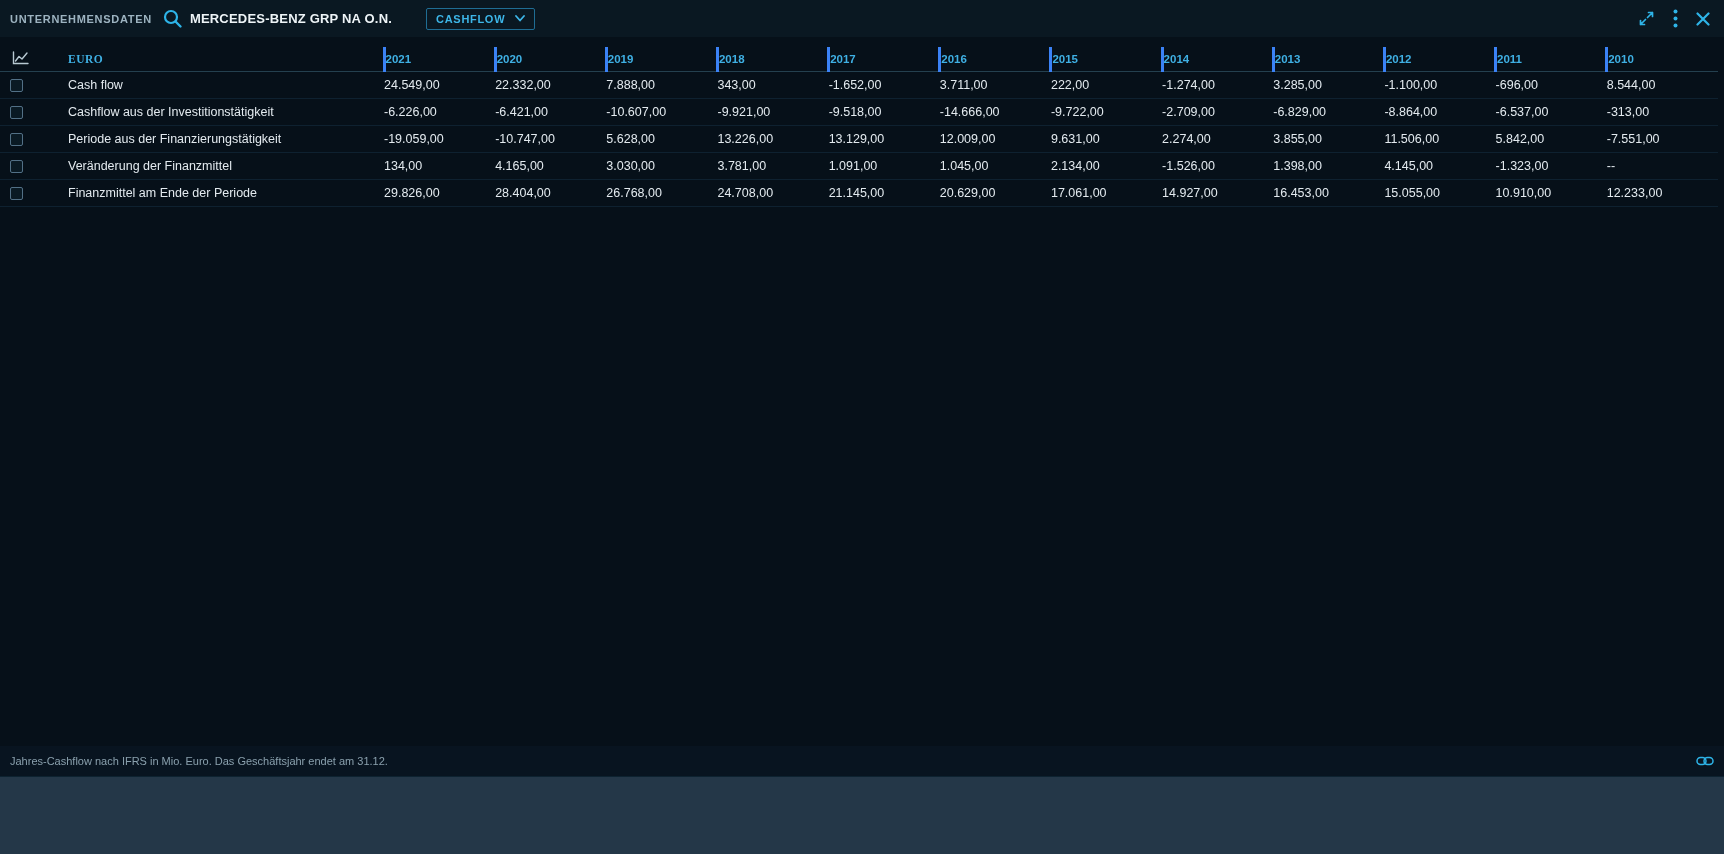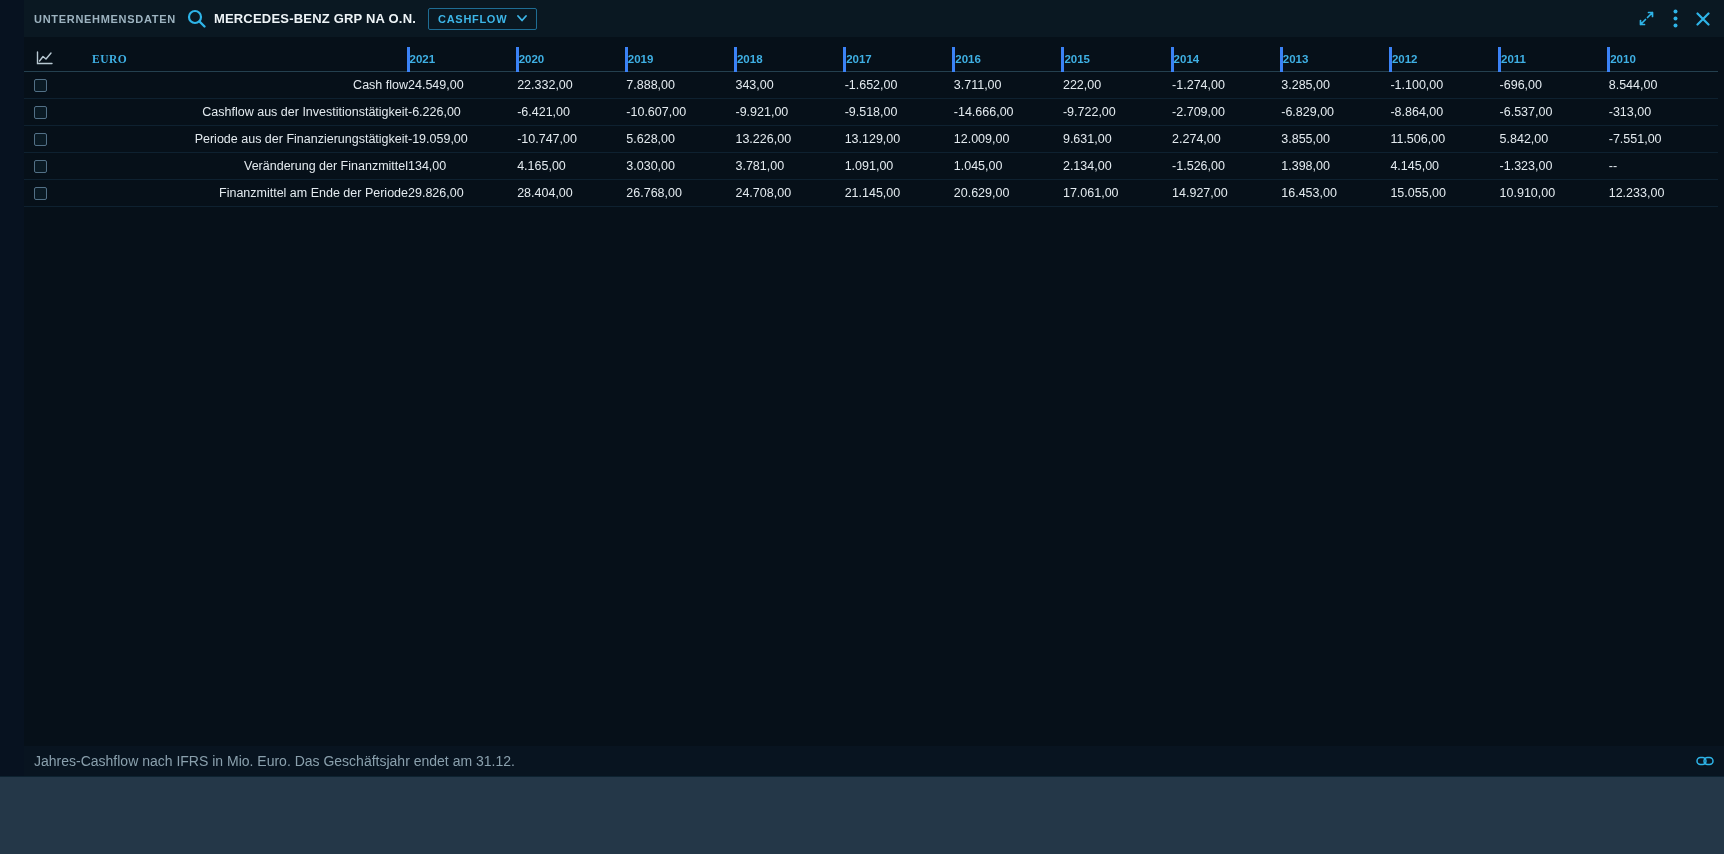--- a/index.html
+++ b/index.html
@@ -7,35 +7,34 @@
     width:1724px; height:854px;
     background:#243748;
     font-family:"Liberation Sans","DejaVu Sans",sans-serif;
     overflow:hidden;
   }
   .window {
     width:1724px; height:777px;
     background:#071220;
     display:flex; flex-direction:column;
     border-bottom:1px solid #0d2230;
-    padding-left:24px;
   }
   
   .topbar {
     flex:0 0 37px; height:37px;
     background:#0a1822;
     display:flex; align-items:center; justify-content:space-between;
     padding:0 14px 0 10px;
   }
   .topbar-left { display:flex; align-items:center; }
   .app-label { color:#9db3c0; font-size:11px; font-weight:700; letter-spacing:.7px; }
   .search-btn { background:none; border:none; cursor:pointer; display:flex; margin:0 7px 0 10px; padding:0; }
   .instrument { color:#eef4f7; font-size:13px; font-weight:700; letter-spacing:.2px;text-align:center; }
   .view-select {
-    margin-left:12px; display:flex; align-items:center; gap:10px;
+    margin-left:34px; display:flex; align-items:center; gap:10px;
     background:transparent; border:1px solid #1f6d94; border-radius:2px;
     color:#3db6e8; font-size:11px; font-weight:700; letter-spacing:.7px;
     padding:4px 9px; cursor:pointer; font-family:inherit;
   }
   .topbar-right { display:flex; align-items:center; gap:18px; }
   .icon-btn { background:none; border:none; cursor:pointer; display:flex; padding:0; }
   
   .band {
     flex:0 0 52px; height:52px;
     background:#0b1c29;
@@ -51,34 +50,34 @@
     color:#3fb0e4; font-size:11.5px; font-weight:700; vertical-align:middle;
   }
   th.icon-col { width:52px; text-align:left; padding-left:12px; }
   th.label-col { width:332px; text-align:left; padding-left:16px; letter-spacing:.5px;font-family:Liberation Serif, serif; }
   th.year-col { text-align:left; padding-right:4px; border-left:3px solid #3b82f6; }
   tbody td {
     height:27px; border-bottom:1px solid #0e2130;
     color:#e3eaef; font-size:12.5px; vertical-align:middle;
   }
   td.check-col { padding-left:10px; }
-  td.label-col { text-align:right; padding-left:16px; }
+  td.label-col { text-align:left; padding-left:16px; }
   td.num-col { text-align:left; padding-right:4px; font-variant-numeric:tabular-nums; }
   .checkbox {
     display:inline-block; width:13px; height:13px;
     border:1px solid #527086; background:#0a1a24; border-radius:2px;
     cursor:pointer; vertical-align:middle;
   }
   
   .footer {
     flex:0 0 30px; height:30px;
     display:flex; align-items:center; justify-content:space-between;
     padding:0 10px; background:#081420;
   }
-  .footer-note { color:#8aa0ad; font-size:14px; }
+  .footer-note { color:#8aa0ad; font-size:11px; }
   
   .below-window { width:1724px; height:77px; background:#243748; }
 </style>
 </head>
 <body>
 
 <div class="window">
 
   <header class="topbar">
     <div class="topbar-left">

